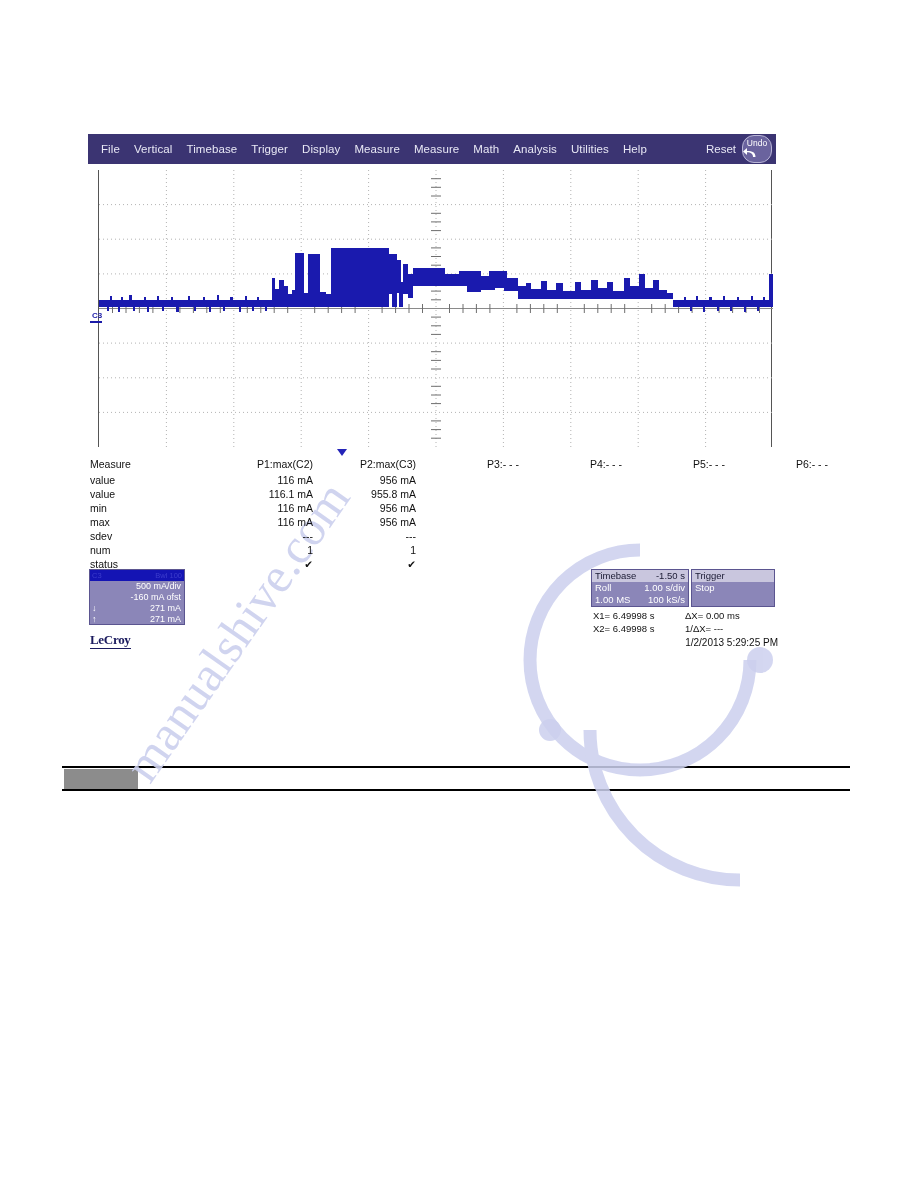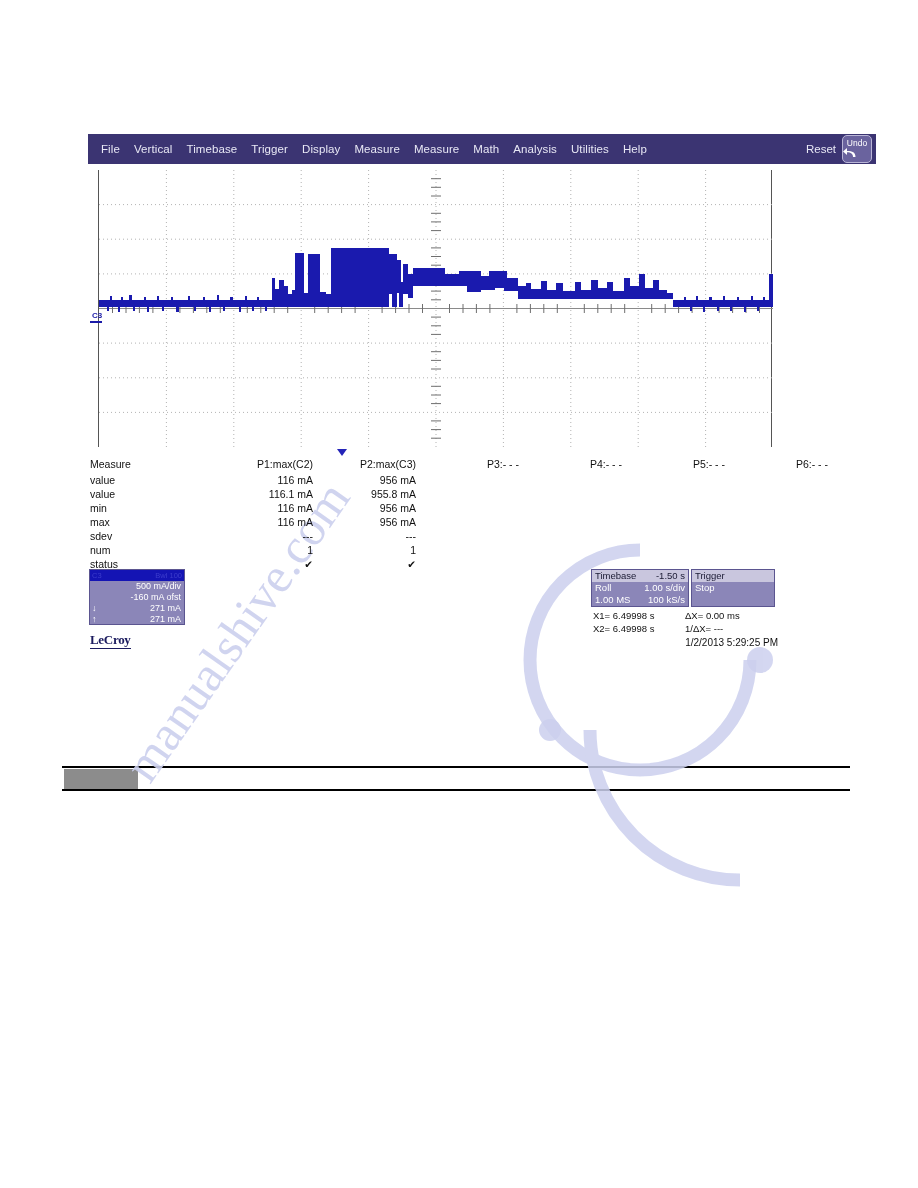--- a/index.html
+++ b/index.html
@@ -34,21 +34,21 @@
     top: 134px;
     width: 688px;
     height: 525px;
     z-index: 10;
   }
 
   
   #menubar {
     position: absolute;
     left: 0; top: 0;
-    width: 788px;
+    width: 688px;
     height: 30px;
     background: #3b3472;
     display: flex;
     align-items: center;
     box-sizing: border-box;
     padding-left: 6px;
   }
   .menu-item {
     color: #e8e8f5;
     font-size: 11.5px;
@@ -67,21 +67,21 @@
   #reset-button {
     color: #e8e8f5;
     font-size: 11.5px;
     padding-right: 6px;
   }
   #undo-button {
     width: 30px;
     height: 28px;
     background: #6a639e;
     border: 1px solid #b9b5d6;
-    border-radius: 5px;
+    border-radius: 12px;
     color: #ffffff;
     font-size: 8.5px;
     text-align: center;
     line-height: 10px;
     padding-top: 2px;
     box-sizing: border-box;
     margin-right: 2px;
   }
   #undo-icon { display: block; margin-top: 0px; }
 

